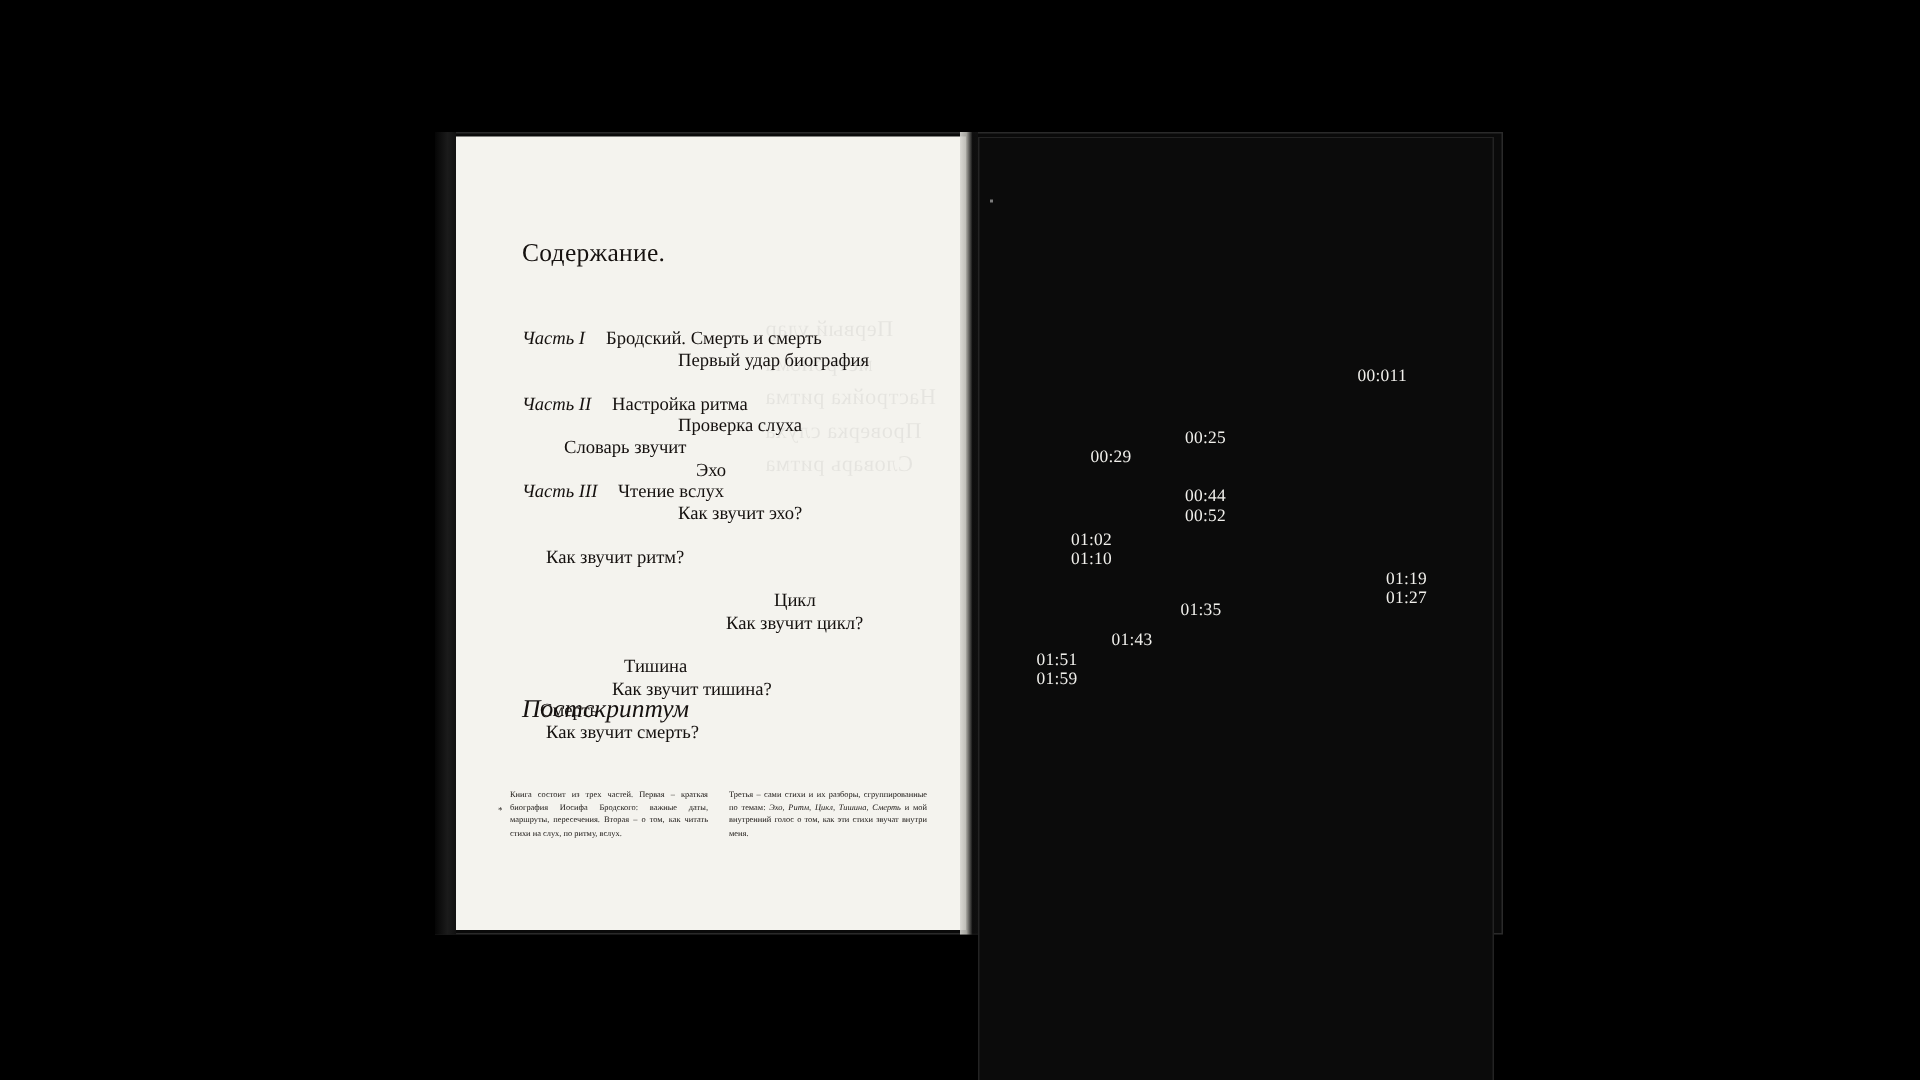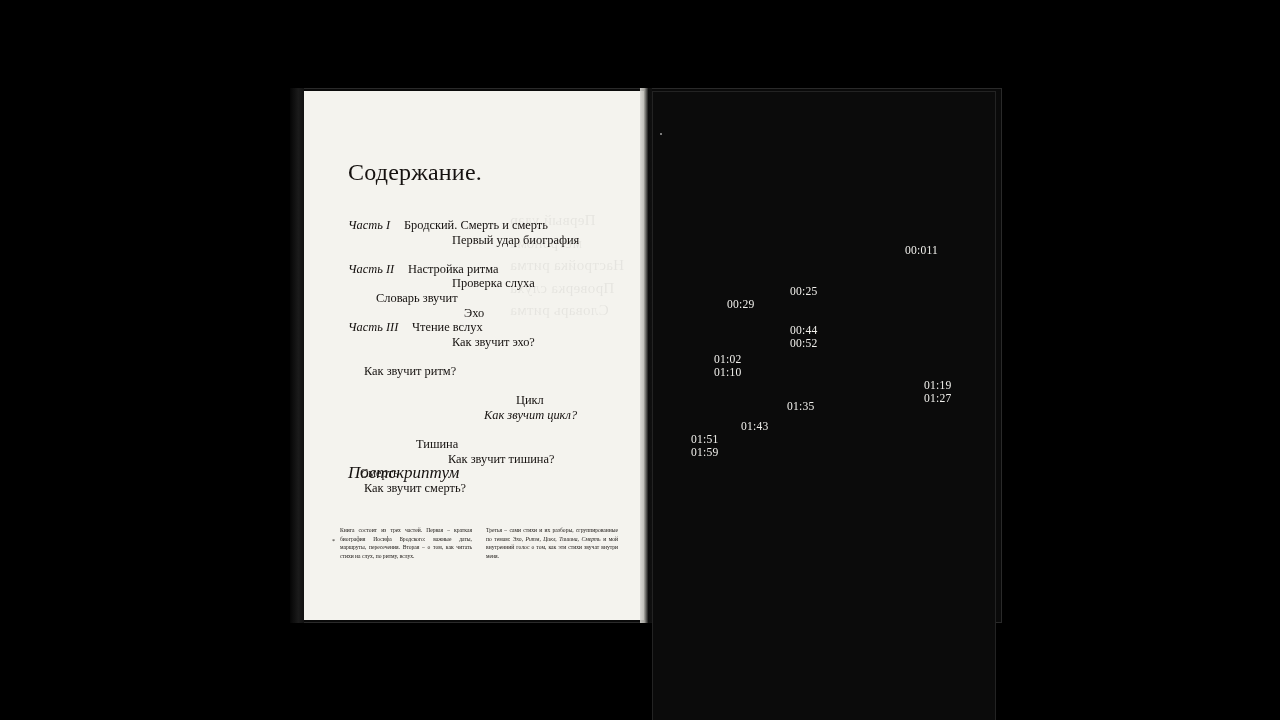--- a/index.html
+++ b/index.html
@@ -74,21 +74,21 @@
     line-height: 1.5;
     letter-spacing: 0.3px;
     transform: scaleX(-1);
     pointer-events: none;
   }
 
   .toc-title {
     position: absolute;
     left: 44px;
     top: 68px;
-    font-size: 24px;
+    font-size: 17px;
     letter-spacing: 0.2px;
     color: #15110f;
   }
 
   .toc {
     position: absolute;
     left: 0;
     right: 0;
     top: 127px;
   }
@@ -219,28 +219,28 @@
           </div>
           <div class="toc-row"></div>
           <div class="toc-row">
             <span class="entry" style="left: 60px; text-align: right;">Как звучит ритм?</span>
           </div>
           <div class="toc-row"></div>
           <div class="toc-row">
             <span class="entry" style="left: 212px;">Цикл</span>
           </div>
           <div class="toc-row">
-            <span class="entry" style="left: 180px; font-style: italic;">Как звучит цикл?</span>
+            <span class="entry" style="left: 180px;">Как звучит цикл?</span>
           </div>
           <div class="toc-row"></div>
           <div class="toc-row">
             <span class="entry" style="left: 112px;">Тишина</span>
           </div>
           <div class="toc-row">
-            <span class="entry" style="left: 104px; margin-left: 40px;">Как звучит тишина?</span>
+            <span class="entry" style="left: 104px;">Как звучит тишина?</span>
           </div>
           <div class="toc-row">
             <span class="entry" style="left: 56px;">Смерть</span>
           </div>
           <div class="toc-row">
             <span class="entry" style="left: 60px;">Как звучит смерть?</span>
           </div>
         </div>
 
       <div class="postscript">Постскриптум</div>

